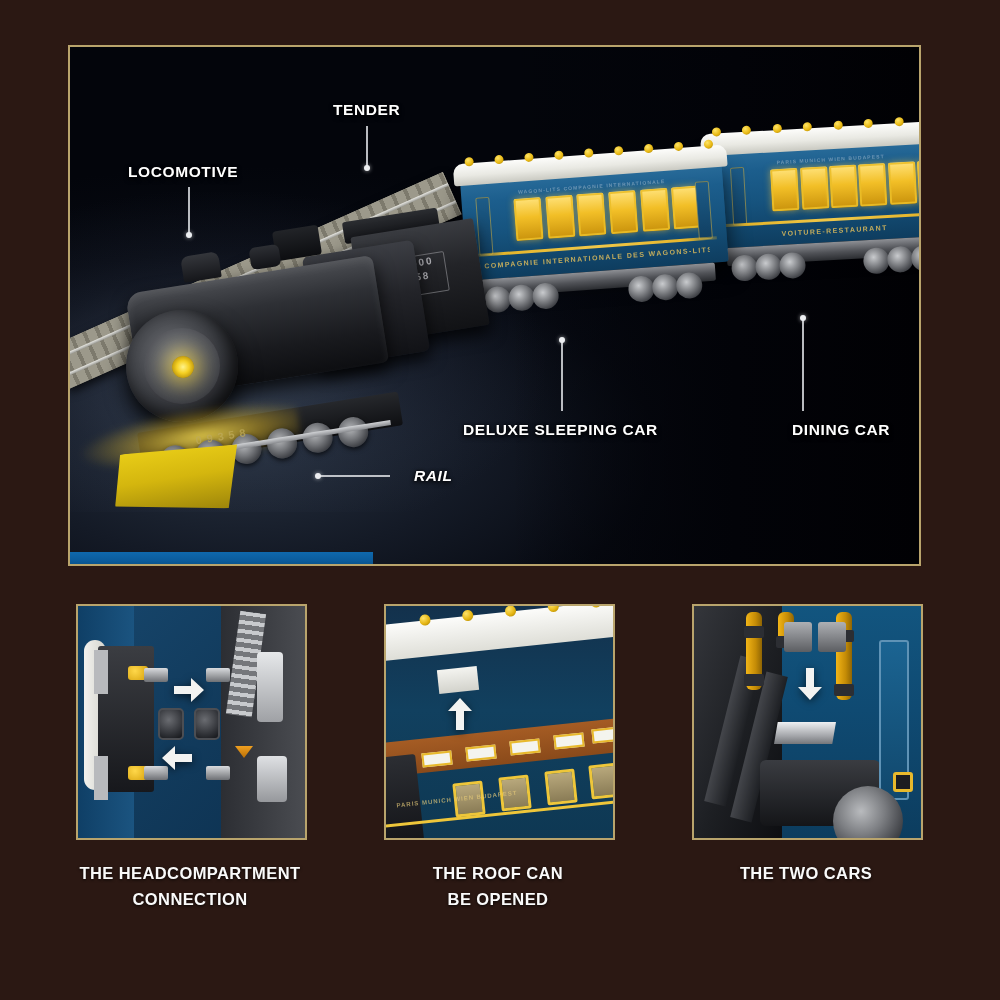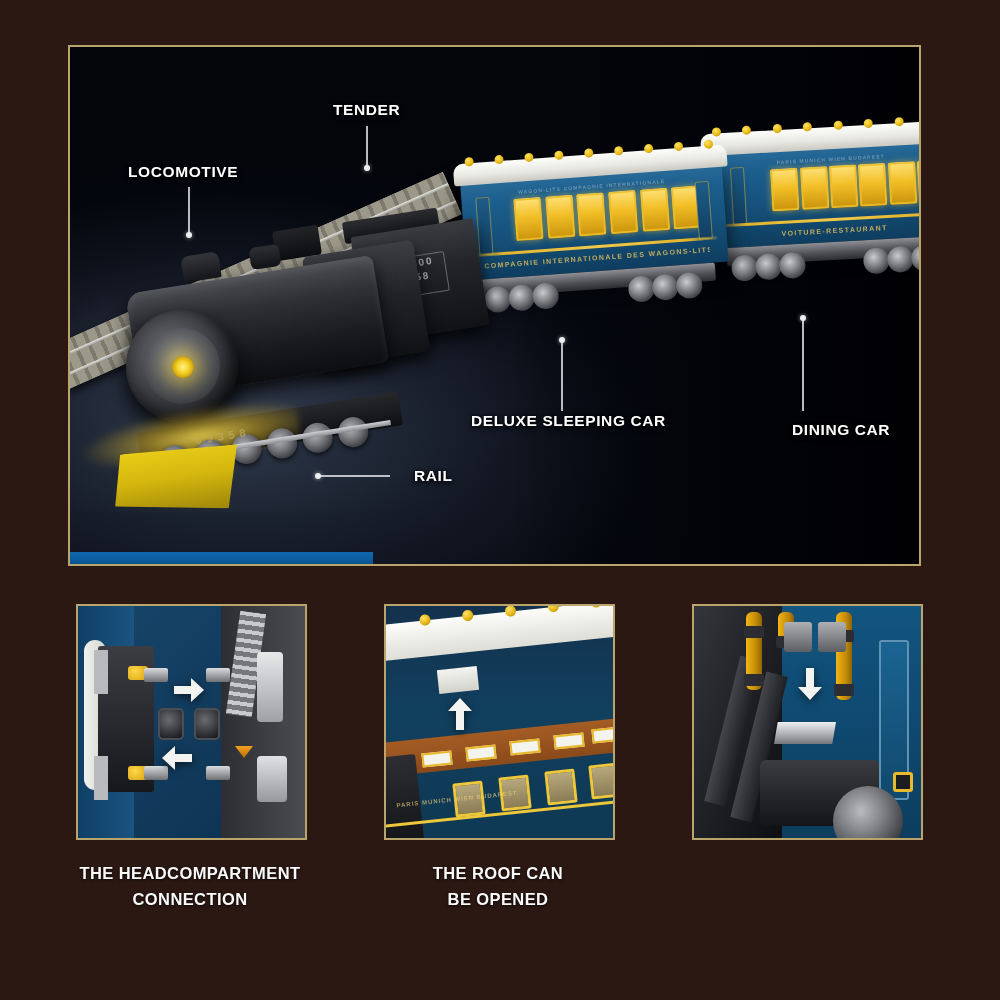--- a/index.html
+++ b/index.html
@@ -462,29 +462,29 @@
     </div>
 
     <div class="lbl" style="left:58px; top:117px;">LOCOMOTIVE</div>
     <div class="leader leader-v" style="left:118px; top:140px; height:48px;"></div>
     <div class="leader-dot" style="left:116px; top:185px;"></div>
 
     <div class="lbl" style="left:263px; top:55px;">TENDER</div>
     <div class="leader leader-v" style="left:296px; top:79px; height:42px;"></div>
     <div class="leader-dot" style="left:294px; top:118px;"></div>
 
-    <div class="lbl" style="left:393px; top:366px;margin-left:8px;">DELUXE SLEEPING CAR</div>
+    <div class="lbl" style="left:393px; top:375px;">DELUXE SLEEPING CAR</div>
     <div class="leader leader-v" style="left:491px; top:293px; height:71px;"></div>
     <div class="leader-dot" style="left:489px; top:290px;"></div>
 
     <div class="lbl" style="left:678px; top:375px;margin-left:44px;">DINING CAR</div>
     <div class="leader leader-v" style="left:732px; top:271px; height:93px;"></div>
     <div class="leader-dot" style="left:730px; top:268px;"></div>
 
-    <div class="lbl" style="left:344px; top:421px;">RAIL</div>
+    <div class="lbl" style="left:344px; top:421px;font-style:italic;">RAIL</div>
     <div class="leader leader-h" style="left:248px; top:428px; width:72px;"></div>
     <div class="leader-dot" style="left:245px; top:426px;"></div>
   </div>
 
   <div class="thumbs">
 
     <div class="thumb t1">
       <div class="p1-bg"></div>
       <div class="p1-left"></div>
       <div class="p1-white"></div>
@@ -590,16 +590,17 @@
   <div class="caps">
     <div class="cap c2">
       <div>THE ROOF CAN</div>
       <div>BE OPENED</div>
     </div>
     <div class="cap c1">
       <div>THE HEADCOMPARTMENT</div>
       <div>CONNECTION</div>
     </div>
     <div class="cap c3">
+      <div>THE TWO CARS</div>
     </div>
   </div>
 
 </div>
 
 </body></html>

